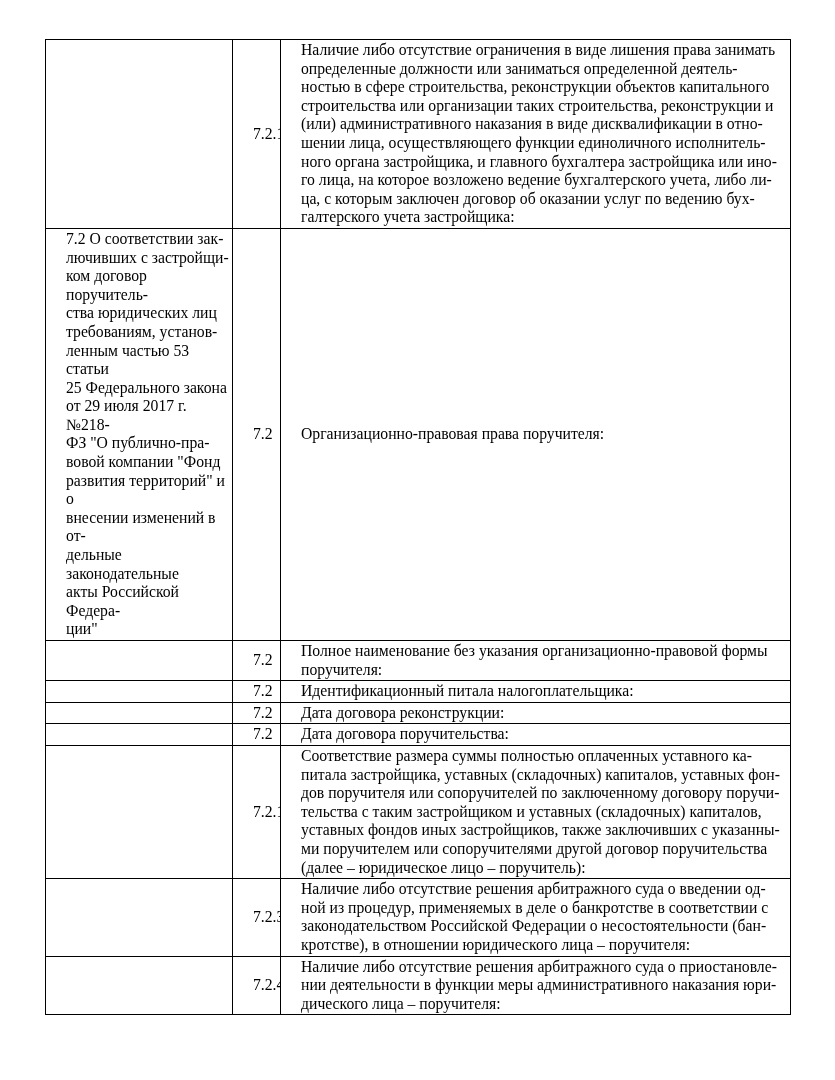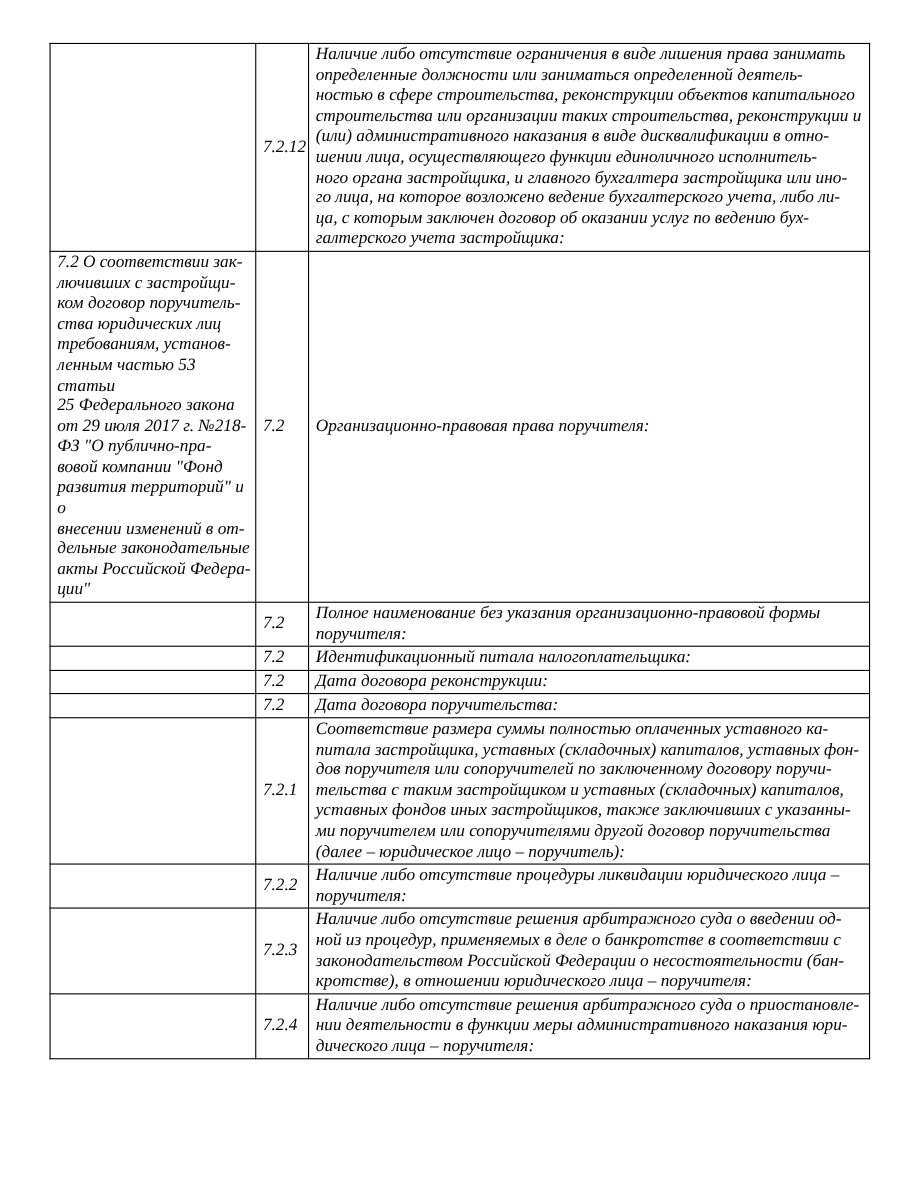--- a/index.html
+++ b/index.html
@@ -19,26 +19,25 @@
   }
   table.doc {
     border-collapse: collapse;
     table-layout: fixed;
     margin: 39px 0 0 45px;
     width: 745px;
   }
   table.doc td {
     border: 1px solid #000000;
     vertical-align: middle;
-    padding: 1px 3px 1px 6px;
+    padding: 1px 3px 1px 20px;
     font-size: 15.7px;
     line-height: 18.6px;
     white-space: pre-line;
     overflow: hidden;
-    font-style: italic;
   }
   td.c1 { width: 187px; }
   td.c2 { width: 48px; }
   td.c3 { width: 510px; }
 </style>
 </head>
 <body>
 
 <div class="page">
   <table class="doc">
@@ -103,26 +102,20 @@
         <td class="c3">Соответствие размера суммы полностью оплаченных уставного ка-
 питала застройщика, уставных (складочных) капиталов, уставных фон-
 дов поручителя или сопоручителей по заключенному договору поручи-
 тельства с таким застройщиком и уставных (складочных) капиталов,
 уставных фондов иных застройщиков, также заключивших с указанны-
 ми поручителем или сопоручителями другой договор поручительства
 (далее – юридическое лицо – поручитель):</td>
       </tr>
       <tr>
         <td class="c1"></td>
-        <td class="c2">7.2.2</td>
-        <td class="c3">Наличие либо отсутствие процедуры ликвидации юридического лица –
-поручителя:</td>
-      </tr>
-      <tr>
-        <td class="c1"></td>
         <td class="c2">7.2.3</td>
         <td class="c3">Наличие либо отсутствие решения арбитражного суда о введении од-
 ной из процедур, применяемых в деле о банкротстве в соответствии с
 законодательством Российской Федерации о несостоятельности (бан-
 кротстве), в отношении юридического лица – поручителя:</td>
       </tr>
       <tr>
         <td class="c1"></td>
         <td class="c2">7.2.4</td>
         <td class="c3">Наличие либо отсутствие решения арбитражного суда о приостановле-

